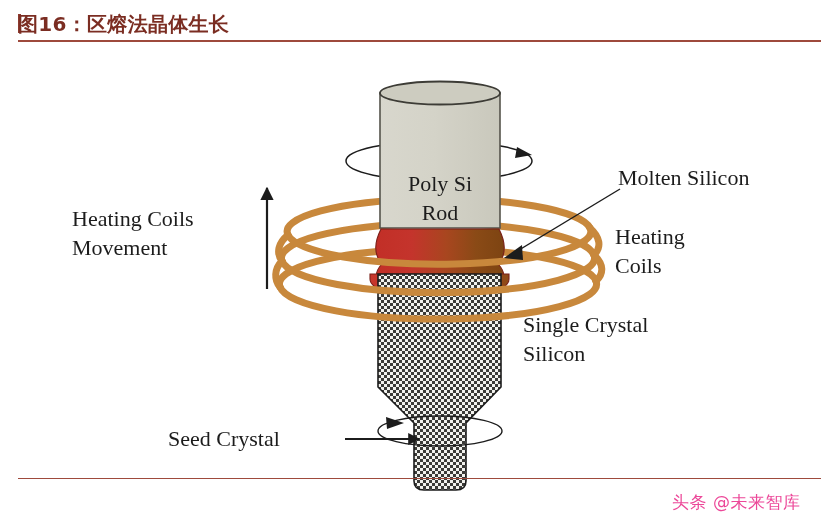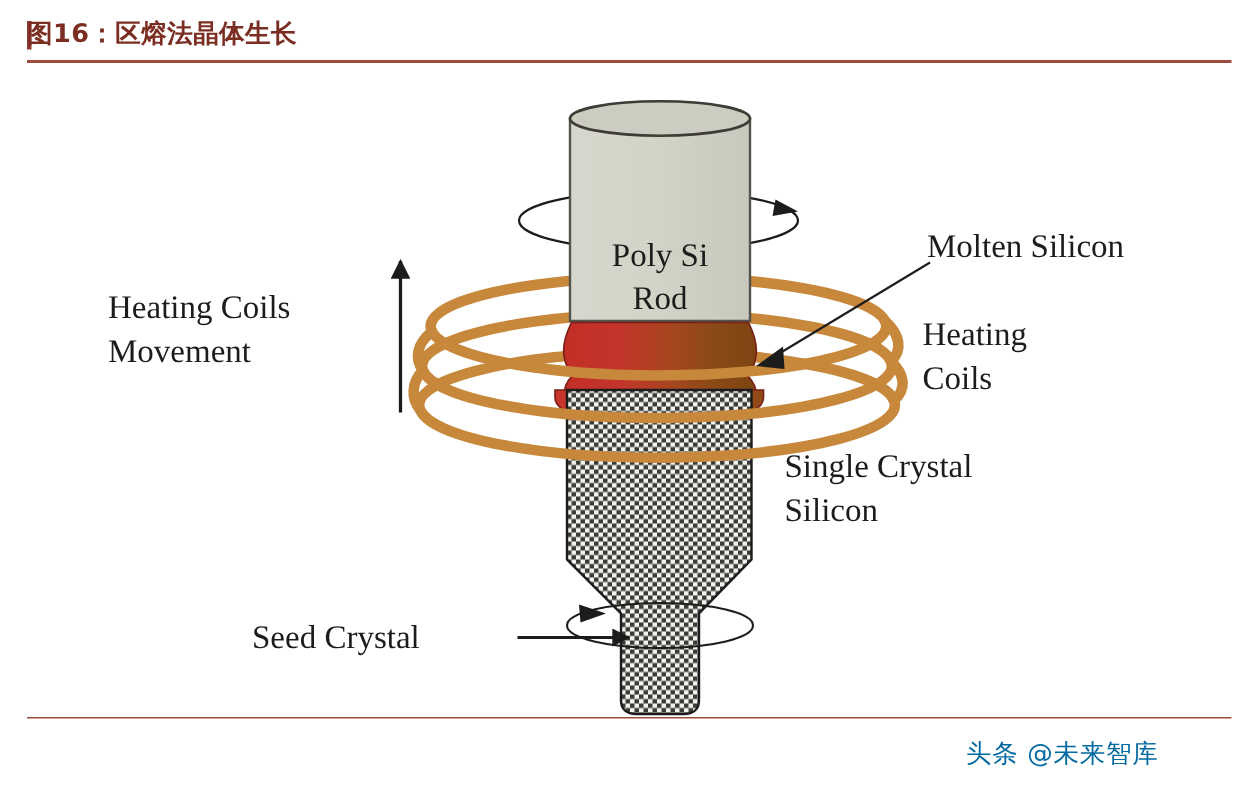--- a/index.html
+++ b/index.html
@@ -33,21 +33,21 @@
     top: 14px;
     width: 3px;
     height: 19px;
     background: #8c3a2e;
   }
   #figure-title {
     position: absolute;
     left: 18px;
     top: 11px;
     font-family: "DejaVu Sans", "Liberation Sans", sans-serif;
-    font-size: 17px;
+    font-size: 20px;
     font-weight: bold;
     color: #7b2d22;
     letter-spacing: 0.3px;
     white-space: nowrap;
   }
   #header-rule {
     position: absolute;
     left: 18px;
     top: 40px;
     width: 803px;
@@ -70,34 +70,34 @@
     top: 492px;
     font-family: "DejaVu Sans", "Liberation Sans", sans-serif;
     font-size: 12.5px;
     font-style: italic;
     font-weight: bold;
     color: #3a3a3a;
     white-space: nowrap;
   }
   #watermark {
     position: absolute;
-    left: 644px;
+    left: 672px;
     top: 491px;
     font-family: "DejaVu Sans", "Liberation Sans", sans-serif;
     font-size: 17px;
-    color: #0369a1;
+    color: #ec4899;
     white-space: nowrap;
     letter-spacing: 0.5px;
   }
 
   
   #diagram {
     position: absolute;
     left: 0;
-    top: 43px;
+    top: 57px;
     width: 839px;
     height: 437px;
   }
   #diagram-svg {
     display: block;
     width: 839px;
     height: 437px;
   }
   .diagram-label {
     font-family: "Liberation Serif", "DejaVu Serif", serif;

